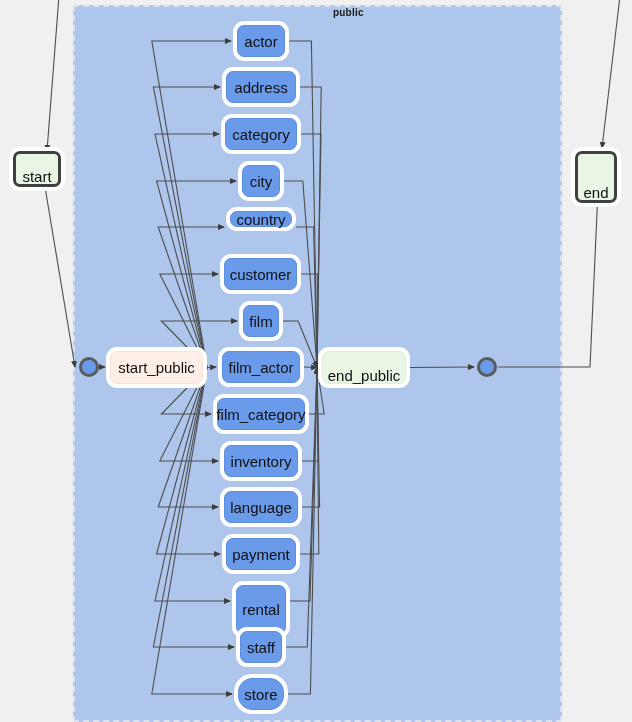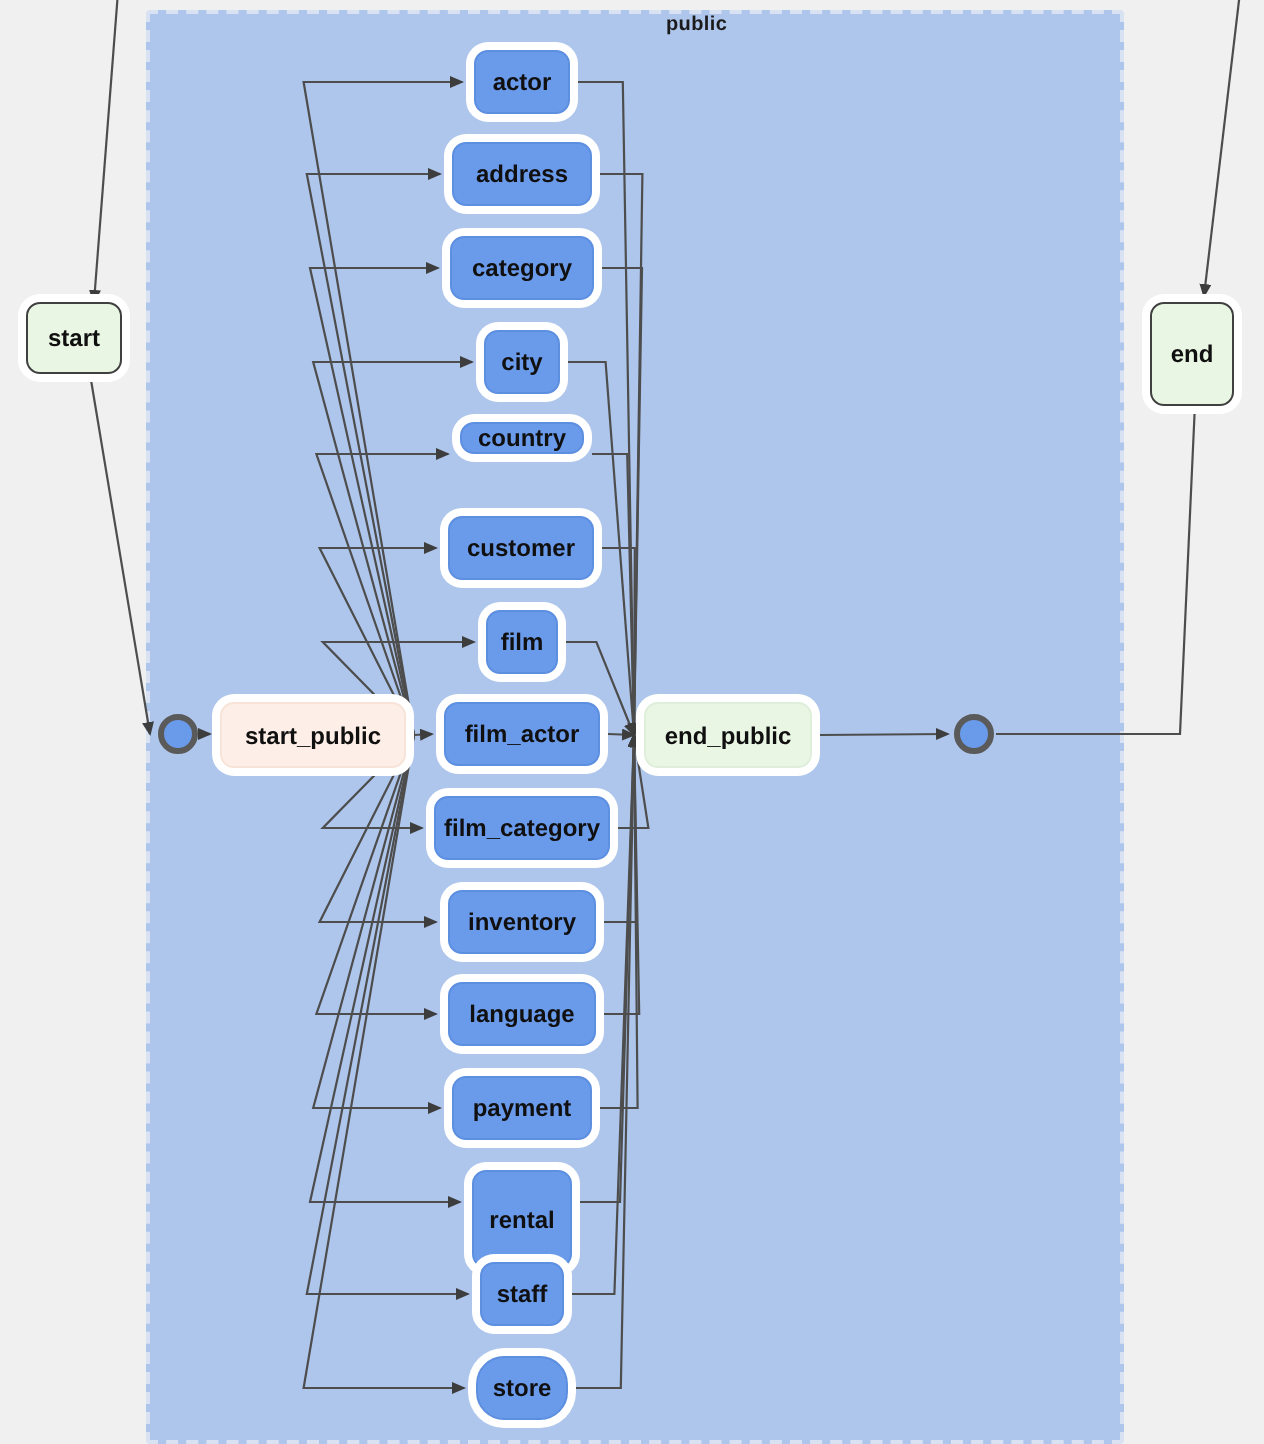--- a/index.html
+++ b/index.html
@@ -27,34 +27,34 @@
     color:#1b1b1b;
     letter-spacing:.2px;
     white-space:nowrap;
   }
 
   .node{
     position:absolute;
     box-sizing:border-box;
     display:flex;align-items:center;justify-content:center;
     border-radius:7px;
-    font-size:12px;
+    font-size:15px;
     color:#101010;
     white-space:nowrap;
     box-shadow:0 0 0 4px #ffffff;
     line-height:1;
-    font-weight:bold;
   }
   .node.table{
     background:#6a9aea;
     border:1px solid #5d8fe0;
   }
   .node.start-node,.node.end-node{
     background:#e8f6e3;
-    border:1px solid #404040;
+    border:3px solid #404040;
+    align-items:flex-end;
   }
   .node.start-public{
     background:#fdefe7;
     border:1px solid #f7e3d8;
   }
   .node.end-public{
     background:#e9f6e4;
     border:1px solid #dfeeda;
   }
 
@@ -124,21 +124,21 @@
   <div id="nodes-layer">
       <div class="node start-node" style="left: 13px; top: 151px; width: 48px; height: 36px;">
         <span>start</span>
       </div>
       <div class="node end-node" style="left: 575px; top: 151px; width: 42px; height: 52px;">
         <span>end</span>
       </div>
       <div class="node start-public" style="left: 110px; top: 351px; width: 93px; height: 33px;">
         <span>start_public</span>
       </div>
-      <div class="node end-public" style="left: 322px; top: 351px; width: 84px; height: 33px;">
+      <div class="node end-public" style="left: 322px; top: 351px; width: 84px; height: 33px; align-items: flex-end;">
         <span>end_public</span>
       </div>
       <div class="node table" style="left: 237px; top: 25px; width: 48px; height: 32px;">
         <span>actor</span>
       </div>
       <div class="node table" style="left: 226px; top: 71px; width: 70px; height: 32px;">
         <span>address</span>
       </div>
       <div class="node table" style="left: 225px; top: 118px; width: 72px; height: 32px;">
         <span>category</span>

